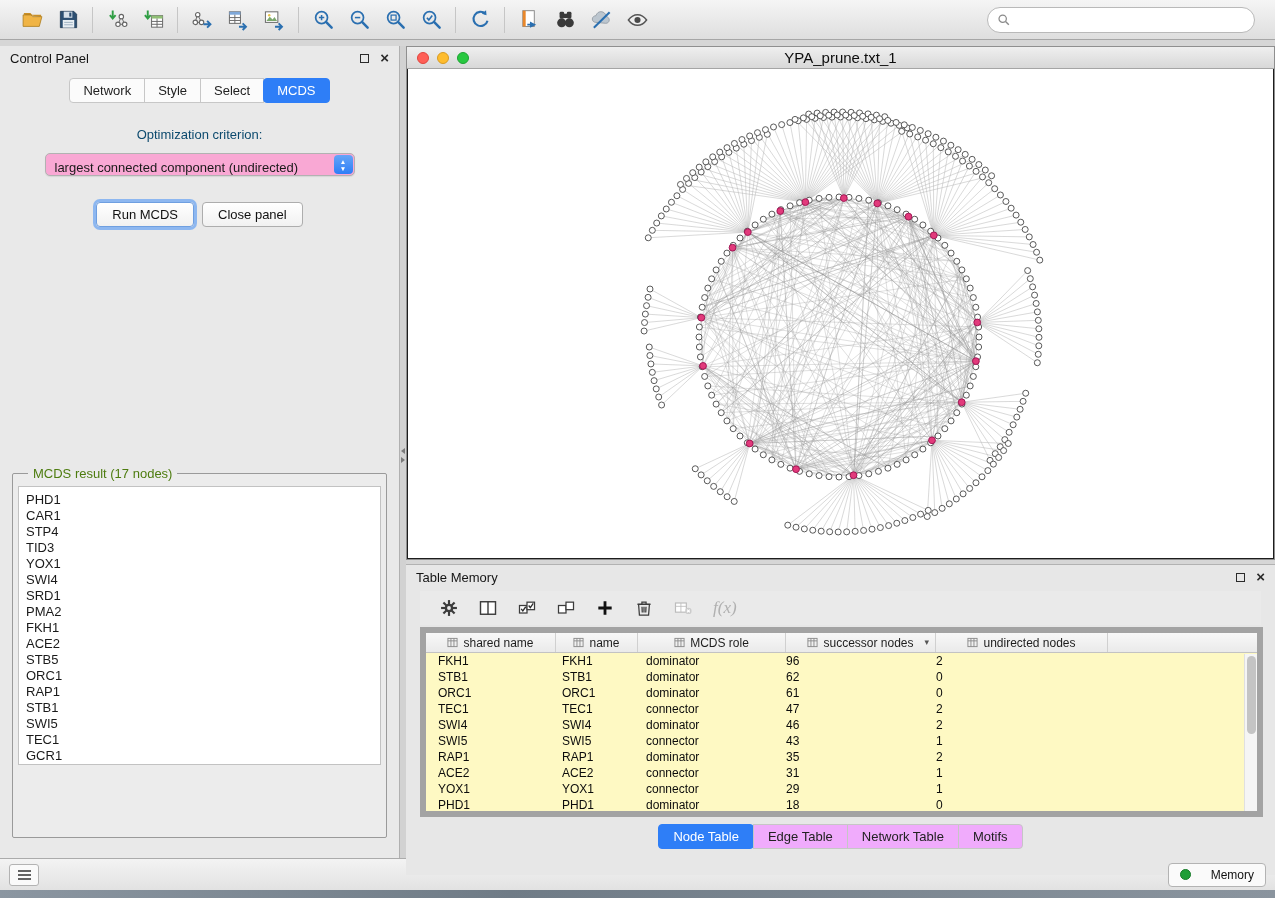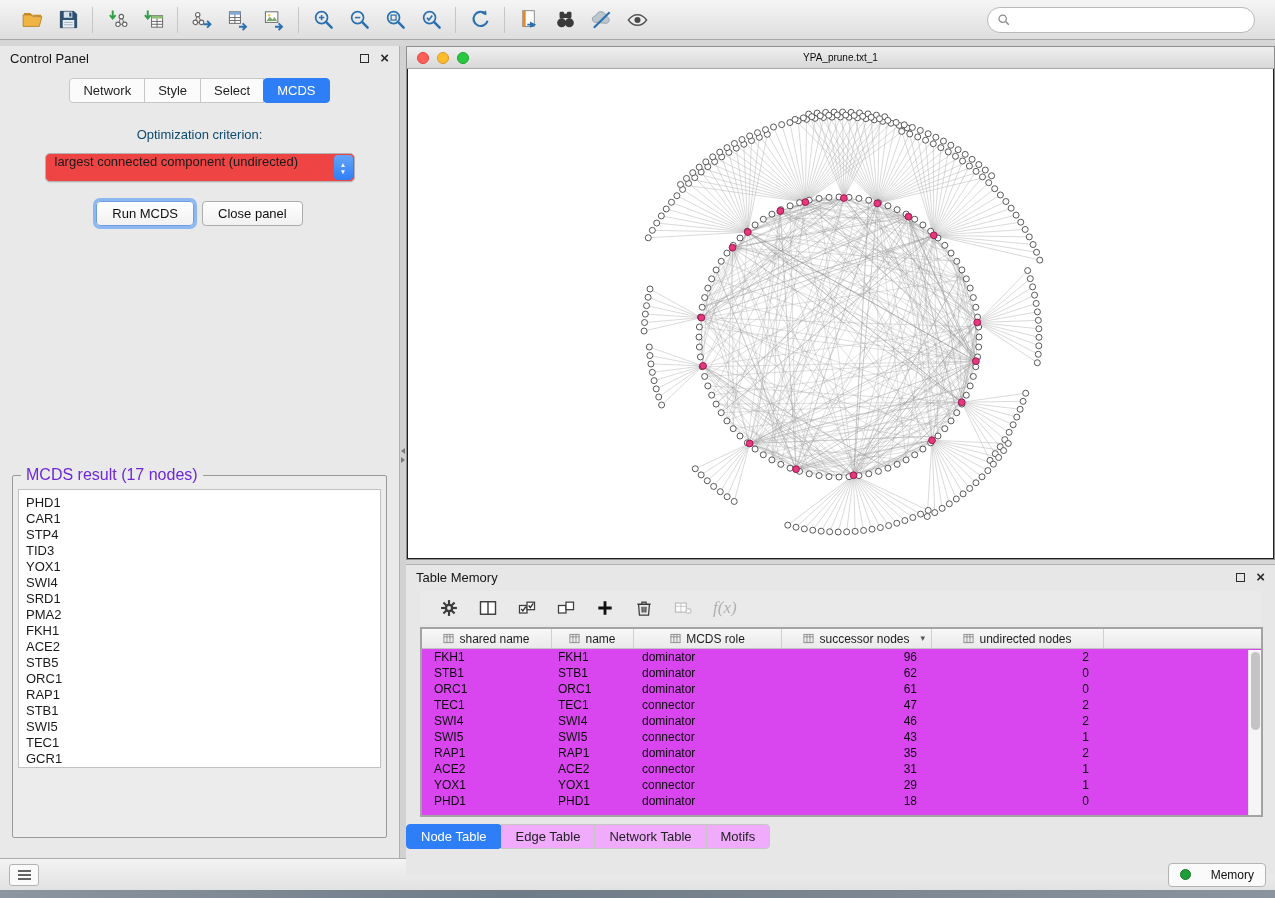--- a/index.html
+++ b/index.html
@@ -24,75 +24,75 @@
   .panel-header{height:24px;display:flex;align-items:center;padding:0 10px;font-size:13px;color:#151515}
   .win-icons{margin-left:auto;display:flex;align-items:center;gap:11px}
   .float-ico{width:9px;height:9px;border:1.4px solid #2b2b2b;display:inline-block}
   .close-ico{font-size:15px;font-weight:700;color:#2b2b2b;line-height:10px}
   .cp-tabs{display:flex;justify-content:center;margin:8px 4px 10px}
   .cp-tab{font-size:13px;padding:4px 13px;background:#fbfbfb;border:1px solid #c7c7c7;color:#222;margin-left:-1px}
   .cp-tab:first-child{border-radius:4px 0 0 4px;margin-left:0}
   .cp-tab:last-child{border-radius:0 4px 4px 0}
   .cp-tab.active{background:#2e7ef7;border-color:#2e7ef7;color:#fff;border-radius:4px}
   .opt-label{text-align:center;font-size:13px;margin-top:14px;color:#0c4a6e}
-  .dropdown{width:310px;height:29px;margin:11px auto 0;background:#ef4444;border:1px solid #b2b2b2;border-radius:5px;display:flex;align-items:flex-start;font-size:13px;padding-left:9px;position:relative;box-shadow:0 1px 1px rgba(0,0,0,.08)}
+  .dropdown{width:310px;height:23px;margin:11px auto 0;background:#f9a8d4;border:1px solid #b2b2b2;border-radius:5px;display:flex;align-items:flex-end;font-size:13px;padding-left:9px;position:relative;box-shadow:0 1px 1px rgba(0,0,0,.08)}
   .dd-stepper{position:absolute;right:1px;top:1px;bottom:1px;width:19px;background:linear-gradient(#66a5f8,#2e7ef7);border-radius:4px;color:#fff;display:flex;flex-direction:column;align-items:center;justify-content:center;font-size:6.5px;line-height:7px}
-  .btn-row{display:flex;justify-content:center;gap:8px;margin:19px 0 0}
+  .btn-row{display:flex;justify-content:center;gap:8px;margin:26px 0 0}
   .btn{font-size:13px;padding:4px 15px;background:linear-gradient(#ffffff,#f1f1f1);border:1px solid #adadad;border-radius:4px;color:#111}
   .btn.focused{box-shadow:0 0 0 3px rgba(92,156,244,.65);border-color:#6f9fe0}
   .cp-spacer{flex:1}
   .mcds-fieldset{border:1px solid #9a9a9a;border-radius:2px;margin:0 12px 20px;padding:5px;height:372px;background:#ececec}
-  .mcds-fieldset legend{font-size:16px;padding:0 5px;margin-left:3px;color:#6d28d9}
+  .mcds-fieldset legend{font-size:13px;padding:0 5px;margin-left:10px;color:#4d7c0f}
   .mcds-list{background:#fff;border:1px solid #c2c2c2;height:100%;overflow:hidden;padding:5px 0 0 7px;font-size:13px;line-height:16px}
   .mcds-item{height:16px}
 
   
   .splitter{width:6px;background:#d2d2d2;position:relative}
   .splitter-handle{position:absolute;top:398px;left:0;width:6px;height:22px;display:flex;flex-direction:column;align-items:center;justify-content:center;gap:3px}
   .splitter-handle i{display:block;width:0;height:0;border-top:3px solid transparent;border-bottom:3px solid transparent}
   .splitter-handle i.left{border-right:4px solid #7a7a7a}
   .splitter-handle i.right{border-left:4px solid #7a7a7a}
 
   
   .right-col{flex:1;display:flex;flex-direction:column;min-width:0}
 
   
   .network-frame{height:514px;display:flex;flex-direction:column;border:1px solid #8f8f8f}
-  .net-titlebar{height:22px;background:linear-gradient(#efefef,#d8d8d8);border-bottom:1px solid #a5a5a5;position:relative;display:flex;align-items:center;justify-content:center;font-size:10px;color:#0d0d0d}
+  .net-titlebar{height:22px;background:linear-gradient(#efefef,#d8d8d8);border-bottom:1px solid #a5a5a5;position:relative;display:flex;align-items:center;justify-content:center;font-size:15px;color:#0d0d0d}
   .traffic{position:absolute;left:10px;top:5px;display:flex;gap:8px}
   .traffic span{width:12px;height:12px;border-radius:50%;display:inline-block}
   .tl-red{background:#ff5f57;border:1px solid #e0443e}
   .tl-yellow{background:#febc2e;border:1px solid #d89b22}
   .tl-green{background:#28c840;border:1px solid #1da333}
   .net-canvas{flex:1;background:#fff;border:1px solid #1d1d1d;border-top:none;overflow:hidden}
 
   
   .table-panel{flex:1;margin-top:4px;background:#e7e7e7;border-top:1px solid #b2b2b2;display:flex;flex-direction:column}
   .tp-toolbar{height:34px;display:flex;align-items:center;gap:17px;padding:0 0 0 18px;margin:2px 14px 0;background:#eaeaea}
   .tp-ico{width:22px;height:22px;display:flex;align-items:center;justify-content:center}
   .tp-ico svg{width:20px;height:20px}
   .fx-label{font-family:"Liberation Serif",serif;font-style:italic;font-size:17px;color:#b0b0b0;margin-left:2px}
 
-  .table-wrap{position:relative;margin:2px 12px 0 14px;background:#d946ef;border:2px solid #a3a3a3;height:190px;overflow:hidden}
+  .table-wrap{position:relative;margin:2px 12px 0 14px;background:#fef9c3;border:6px solid #a3a3a3;height:190px;overflow:hidden}
   .thead{display:flex;height:20px;background:linear-gradient(#f8f8f8,#eaeaea);border-bottom:1px solid #c3c3c3;font-size:12px;color:#1d1d1d}
   .th{display:flex;align-items:center;justify-content:center;gap:5px;border-right:1px solid #d0d0d0;position:relative;flex:0 0 auto}
   .th-filler{flex:1 1 auto;border-right:none}
   .th-ico{width:11px;height:11px;display:inline-flex}
   .th-ico svg{width:11px;height:11px}
   .sort-arrow{font-size:9px;color:#555;position:absolute;right:6px;top:4px}
   .tbody{font-size:12px;color:#0c0c0c}
   .tr{display:flex;height:16px;align-items:center}
   .td{flex:0 0 auto;white-space:nowrap;overflow:hidden}
   .c0{width:130px}.c1{width:82px}.c2{width:148px}.c3{width:150px}.c4{width:172px}
   .td.c0{padding-left:12px}.td.c1{padding-left:6px}.td.c2{padding-left:8px}
-  .td.c3,.td.c4{text-align:right;padding-right:15px}
+  .td.c3,.td.c4{padding-right:15px}
   .vscroll{position:absolute;top:21px;right:0;bottom:0;width:13px;background:#f5f5f5;border-left:1px solid #e0e0e0}
   .vthumb{position:absolute;top:2px;left:2px;width:9px;height:78px;background:#c4c4c4;border-radius:5px}
 
-  .tp-tabs{display:flex;justify-content:flex-start;margin:7px 0 26px}
+  .tp-tabs{display:flex;justify-content:center;margin:7px 0 26px}
   .tp-tab{font-size:13px;padding:4px 14px;background:#f0abfc;border:1px solid #c6c6c6;color:#222;margin-left:-1px}
   .tp-tab:first-child{margin-left:0;border-radius:4px 0 0 4px}
   .tp-tab:last-child{border-radius:0 4px 4px 0}
   .tp-tab.active{background:#2e7ef7;border-color:#2e7ef7;color:#fff;border-radius:4px}
 
   
   .statusbar{height:32px;background:linear-gradient(#f3f3f3,#e2e2e2);border-top:1px solid #ababab;display:flex;align-items:center;padding:0 9px}
   .menu-btn{width:30px;height:22px;border:1px solid #b3b3b3;border-radius:3px;background:#fafafa;display:flex;align-items:center;justify-content:center}
   .menu-btn svg{width:15px;height:12px}
   .memory-btn{margin-left:auto;height:24px;border:1px solid #b3b3b3;border-radius:4px;background:#fafafa;display:flex;align-items:center;gap:20px;padding:0 11px;font-size:12px;color:#111}

